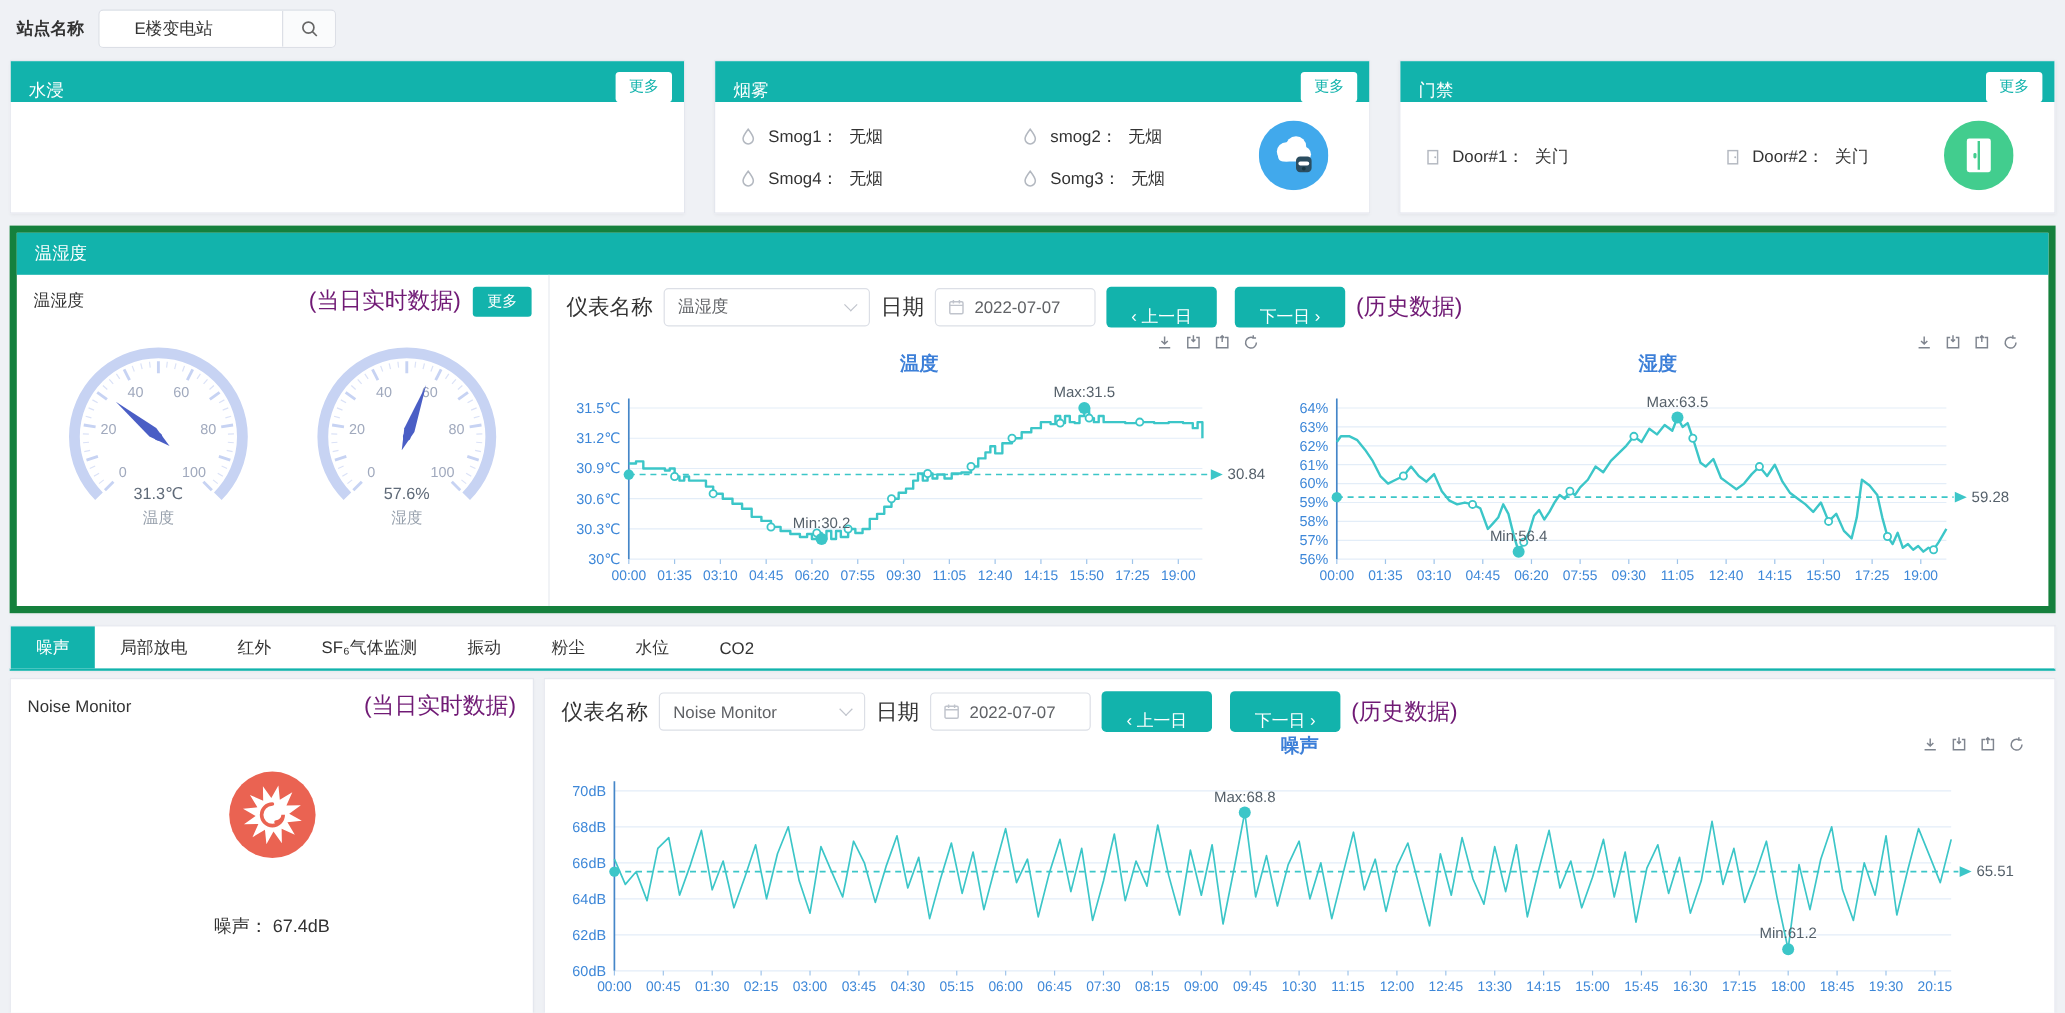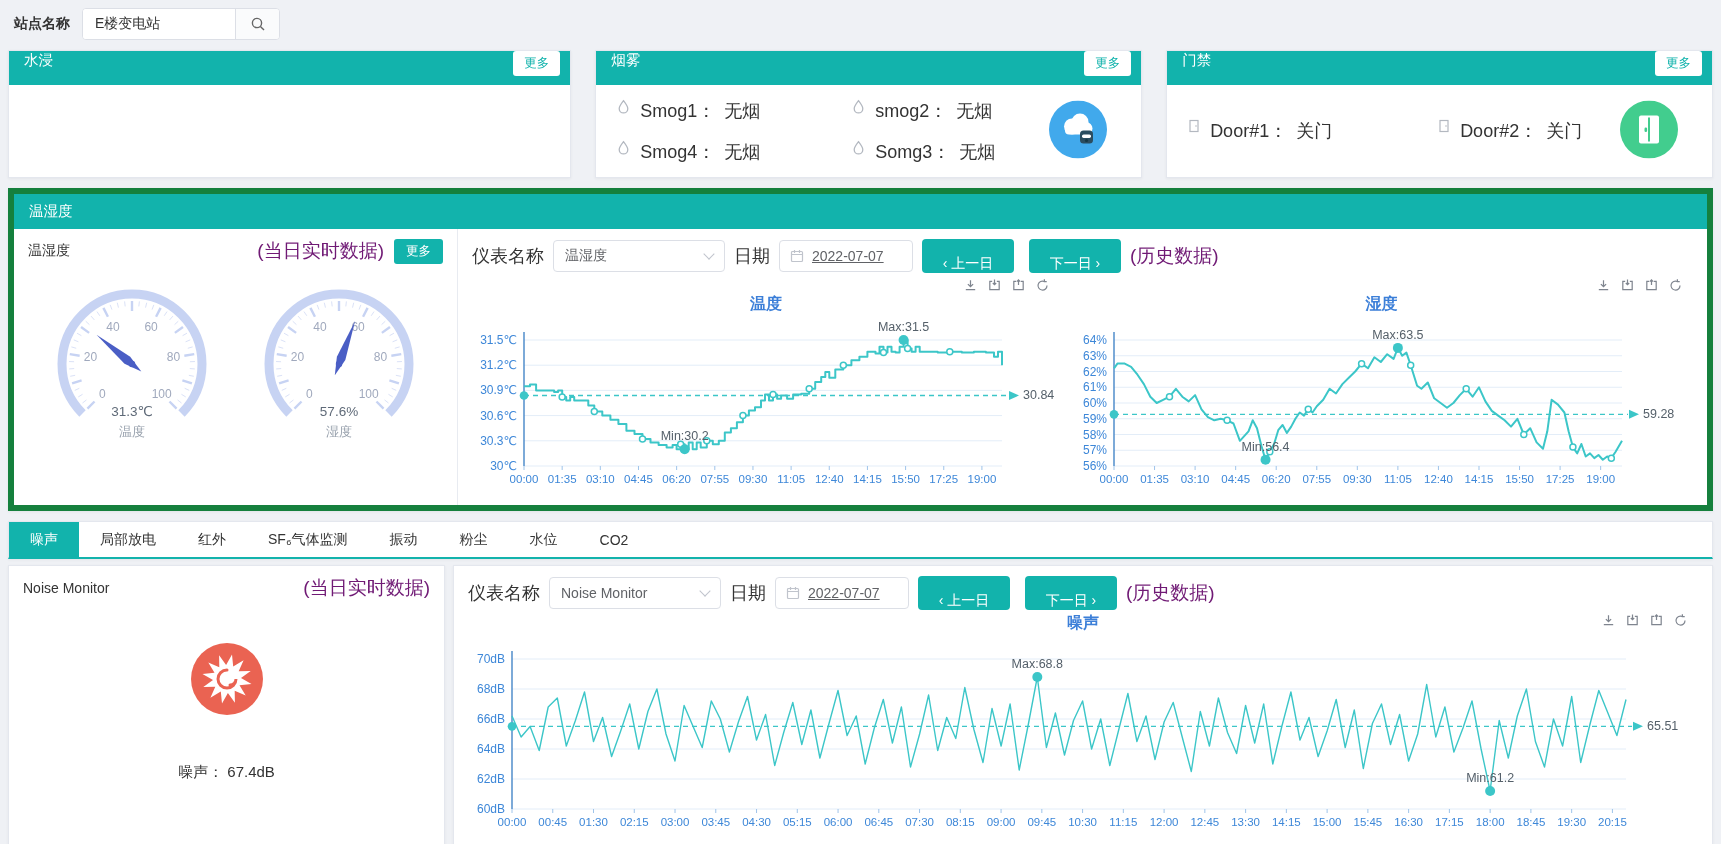--- a/index.html
+++ b/index.html
@@ -8,30 +8,30 @@
     background:#eff1f5;
     font-family:"Liberation Sans","DejaVu Sans",sans-serif;
     font-size:14px; color:#333;
   }
   svg text { font-family:"Liberation Sans","DejaVu Sans",sans-serif; }
 
   
   .topbar { display:flex; align-items:center; gap:12px; padding:8px 14px 6px; }
   .tb-label { font-size:14px; color:#333;font-weight:bold; }
   .searchbox { display:inline-flex; border:1px solid #dcdfe6; border-radius:4px; overflow:hidden; background:#fff; }
-  .searchbox input { border:none; outline:none; width:152px; height:30px; padding:0 12px; font-size:14px; color:#333; background:#fff; }
+  .searchbox input { border:none; outline:none; width:152px; height:30px; padding:0 29px; font-size:14px; color:#333; background:#fff; }
   .search-btn { width:44px; height:30px; border:none; border-left:1px solid #dcdfe6; background:#fafbfc; cursor:pointer; display:flex; align-items:center; justify-content:center; }
 
   
   .cards-row { display:grid; grid-template-columns:1.03fr 1fr 1fr; gap:24px; margin:4px 8px 0; }
   .card { background:#fff; border:1px solid #e4e7ee; box-shadow:0 1px 3px rgba(0,0,0,.05); }
-  .card-head { height:34px; background:#12b3ac; color:#fff; display:flex; align-items:flex-start; justify-content:space-between; padding:0 10px 0 15px; font-size:14.5px; }
+  .card-head { height:34px; background:#12b3ac; color:#fff; display:flex; align-items:flex-end; justify-content:space-between; padding:0 10px 0 15px; font-size:14.5px; }
   .more-pill { background:#fff; color:#12b3ac; border:none; border-radius:3px; font-size:12.5px; padding:4px 11px; cursor:pointer; }
   .card-body { height:92px; display:flex; align-items:center; padding:0 20px; position:relative; }
-  .item { display:flex; align-items:flex-start; gap:9px; font-size:18px; color:#333; white-space:nowrap; }
+  .item { display:flex; align-items:center; gap:9px; font-size:14px; color:#333; white-space:nowrap; }
   .items-grid2 { display:grid; grid-template-columns:235px 235px; row-gap:17px; }
   .items-grid-door { display:grid; grid-template-columns:250px 250px; }
   .bigcircle { position:absolute; right:34px; top:50%; transform:translateY(-50%); }
 
   
   .panel { margin:10px 8px 0; border:6px solid #15803d; background:#fff; box-shadow:0 1px 3px rgba(0,0,0,.05); }
   .panel-head { height:35px; background:#12b3ac; color:#fff; display:flex; align-items:center; padding:0 15px; font-size:14.5px; }
   .panel-body { display:flex; }
   .gauge-card { width:444px; border-right:1px solid #e8ebf1; padding:9px 14px 6px; }
   .gc-head { display:flex; align-items:center; justify-content:space-between; }
@@ -39,21 +39,21 @@
   .gc-right { display:flex; align-items:center; gap:10px; }
   .link { color:#701a75; font-size:19px; cursor:pointer; text-decoration:none; }
   .btn-more-teal { background:#12b3ac; color:#fff; border:none; border-radius:3px; padding:4px 12px; font-size:12.5px; cursor:pointer; }
   .gauges { display:flex; justify-content:space-between; padding:0 4px; margin-top:14px; }
 
   .chart-card { flex:1; padding:9px 14px 4px; }
   .ctrl-row { display:flex; align-items:center; gap:9px; height:36px; }
   .ctrl-label { font-size:18px; color:#333; white-space:nowrap; }
   .selectbox { width:172px; height:32px; border:1px solid #dcdfe6; border-radius:4px; background:#fff; display:flex; align-items:center; justify-content:space-between; padding:0 11px; color:#606266; cursor:pointer; }
   .chev { width:8px; height:8px; border-right:1.4px solid #c0c4cc; border-bottom:1.4px solid #c0c4cc; transform:rotate(45deg); margin-top:-4px; }
-  .datebox { width:134px; height:32px; border:1px solid #dcdfe6; border-radius:4px; background:#fff; display:flex; align-items:center; gap:8px; padding:0 10px; color:#606266; cursor:pointer;text-decoration:underline; }
+  .datebox { width:134px; height:32px; border:1px solid #dcdfe6; border-radius:4px; background:#fff; display:flex; align-items:center; gap:8px; padding:0 10px; color:#606266; cursor:pointer; }
   .btn-teal { height:34px; min-width:92px; background:#12b3ac; color:#fff; border:none; border-radius:4px; font-size:14px; cursor:pointer; padding:16px 14px; }
   .btn-teal + .btn-teal { margin-left:6px; }
 
   .charts-row { display:flex; gap:10px; margin-top:2px; }
   .chart-block { position:relative; }
   .toolbar { display:flex; gap:9px; justify-content:flex-end; height:18px; padding-right:10px; align-items:center; }
   .toolbar svg { cursor:pointer; display:block; }
   .chart-title { text-align:center; color:#3c7fd8; font-weight:bold; font-size:16px; height:22px; line-height:20px; }
 
   

